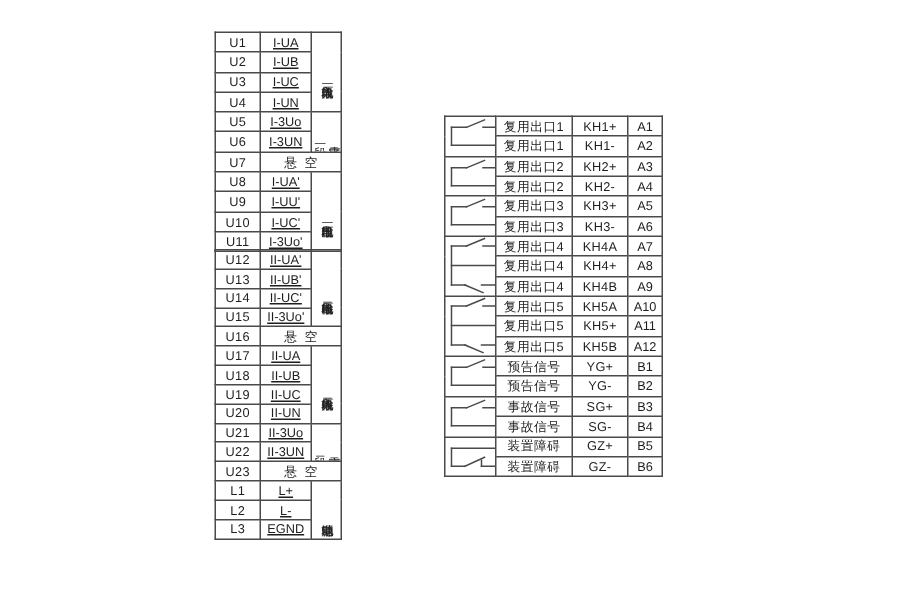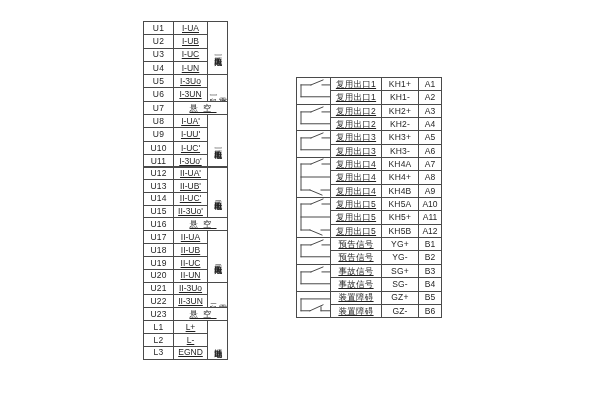--- a/index.html
+++ b/index.html
@@ -13,28 +13,28 @@
   table.grid { border-collapse:collapse; table-layout:fixed; }
   table.grid td {
     border:1px solid var(--line);
     height:var(--rh,12.3px);
     padding:0; text-align:center; vertical-align:middle;
     font-size:8.5px; line-height:1; color:var(--text);
     overflow:hidden; white-space:nowrap;
   }
   td.term  { letter-spacing:0.2px; }
   td.sig   { letter-spacing:0;text-decoration:underline; }
-  td.float { letter-spacing:5px; text-indent:5px; font-size:8.5px;text-decoration:underline; }
+  td.float { letter-spacing:5px; text-indent:5px; font-size:8.5px; }
   td.vcol  { vertical-align:middle; }
   .vtext {
     display:inline-block;
     writing-mode:vertical-lr; text-orientation:upright;
     white-space:pre-line; font-size:8px; line-height:9.5px; letter-spacing:0;
   }
-  td.lbl  { font-size:8.8px; letter-spacing:0.3px;text-decoration:underline; }
+  td.lbl  { font-size:8.8px; letter-spacing:0.3px; }
   td.pin  { font-size:8.5px; }
   td.symcell { position:relative; }
   td.symcell svg { position:absolute; inset:0; width:100%; height:100%; display:block; }
   td.symcell path { stroke:var(--line); stroke-width:1; fill:none; stroke-linecap:square; }
 </style>
 </head>
 <body>
 
 <div class="canvas">
   <div class="tbl-wrap" id="ltable0" style="left: 143px; top: 21px; --rh: 12.3px;">

